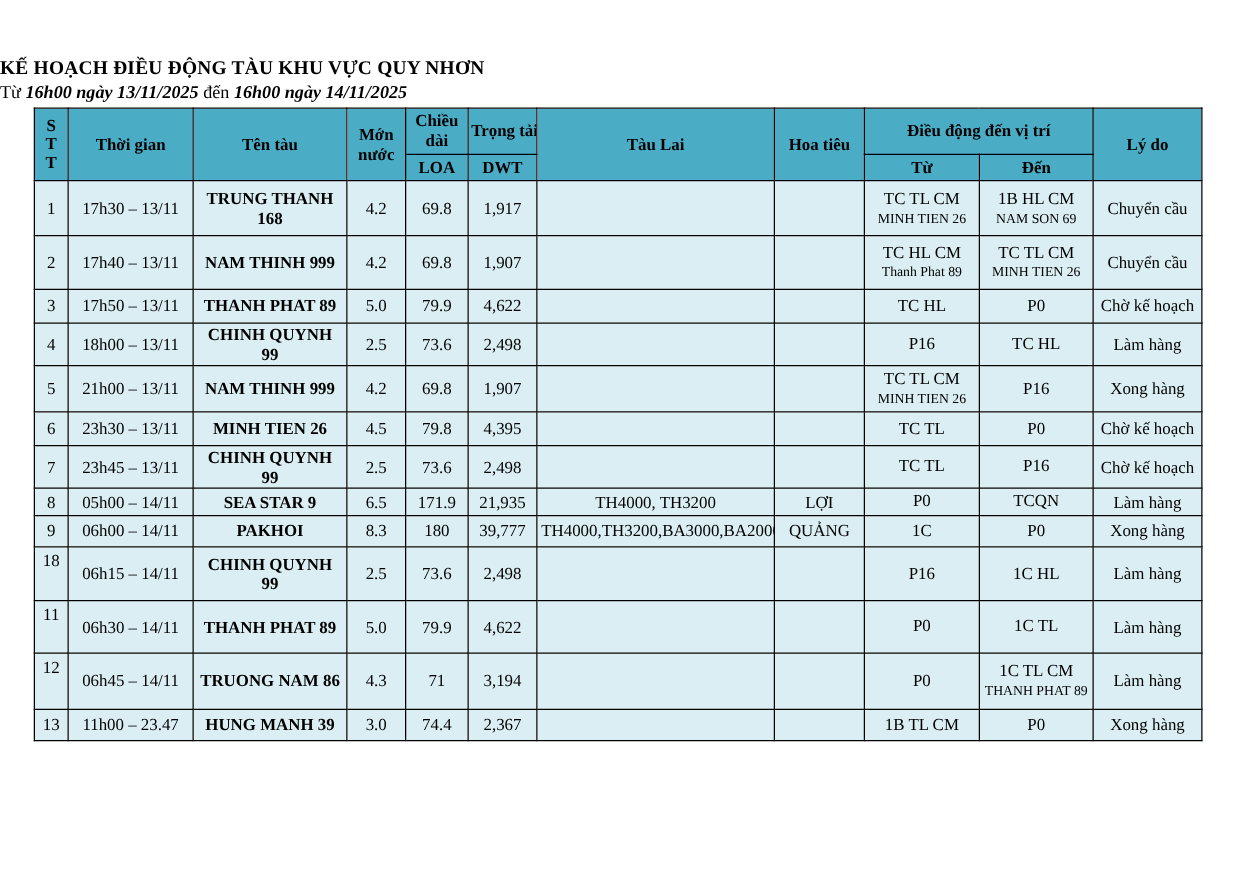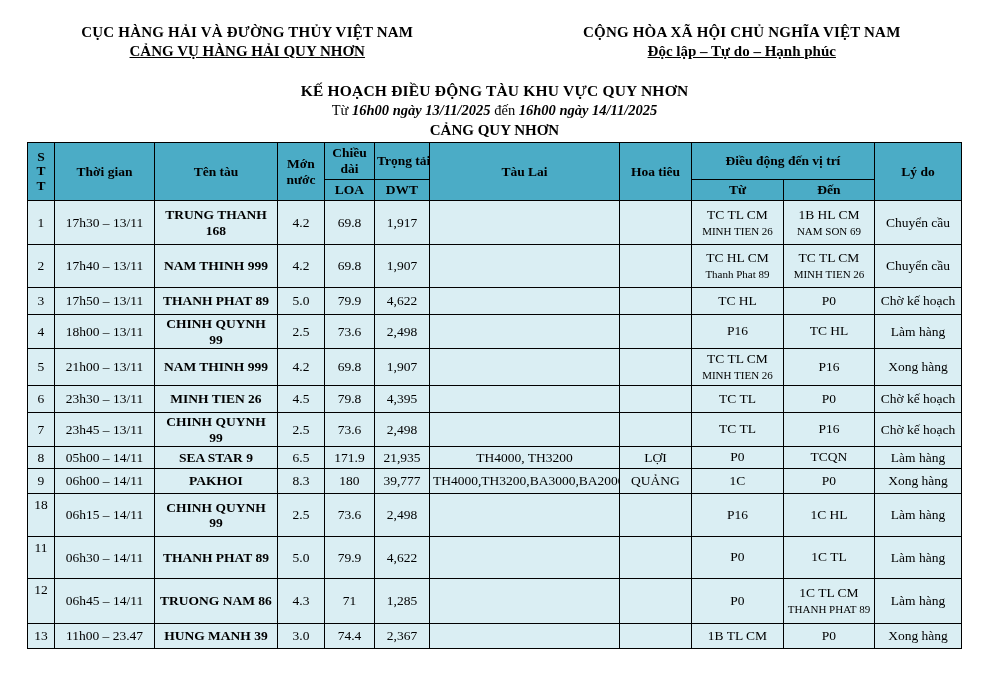--- a/index.html
+++ b/index.html
@@ -13,21 +13,21 @@
   }
   .page { width: 989px; height: 700px; padding-top: 24px; }
 
   
   .letterhead { display: flex; width: 100%; }
   .letterhead .lh-col { width: 50%; text-align: center; }
   .lh-line1 { font-weight: bold; font-size: 15px; letter-spacing: 0.2px; }
   .lh-line2 { font-weight: bold; font-size: 15px; text-decoration: underline; margin-top: 2px; }
 
   
-  .title-block { text-align: center; margin-top: 22px; }
+  .title-block { margin-top: 22px; }
   .doc-title { font-weight: bold; font-size: 15.5px; letter-spacing: 0.2px; }
   .doc-period { font-size: 14.5px; margin-top: 2px; }
   .doc-period b { font-weight: bold; font-style: italic; }
   .doc-section { font-weight: bold; font-size: 15px; margin-top: 3px; }
 
   
   table.plan {
     border-collapse: collapse;
     table-layout: fixed;
     width: 934px;
@@ -93,40 +93,29 @@
   tbody tr:nth-child(13) td { height: 25px; }
   tbody tr:nth-child(10) td.cell-stt,
   tbody tr:nth-child(11) td.cell-stt,
   tbody tr:nth-child(12) td.cell-stt { vertical-align: top; padding-top: 3px; }
 </style>
 </head>
 <body>
 
 <div class="page">
 
-  <div class="letterhead">
-    <div class="lh-col">
-      <div class="lh-line1">CỤC HÀNG HẢI VÀ ĐƯỜNG THỦY VIỆT NAM</div>
-      <div class="lh-line2">CẢNG VỤ HÀNG HẢI QUY NHƠN</div>
-    </div>
-    <div class="lh-col">
-      <div class="lh-line1">CỘNG HÒA XÃ HỘI CHỦ NGHĨA VIỆT NAM</div>
-      <div class="lh-line2">Độc lập – Tự do – Hạnh phúc</div>
-    </div>
-  </div>
 
   <div class="title-block">
     <div class="doc-title">KẾ HOẠCH ĐIỀU ĐỘNG TÀU KHU VỰC QUY NHƠN</div>
     <div class="doc-period">
       <span>Từ</span>
       <b>16h00 ngày 13/11/2025</b>
       <span>đến</span>
       <b>16h00 ngày 14/11/2025</b>
     </div>
-    <div class="doc-section">CẢNG QUY NHƠN</div>
   </div>
 
   <table class="plan">
     <colgroup>
       <col class="c-stt">
         <col class="c-time">
         <col class="c-name">
         <col class="c-draft">
       <col class="c-loa">
         <col class="c-dwt">
@@ -378,21 +367,21 @@
     </td>
     <td class="cell-reason">Làm hàng</td>
   </tr>
 
   <tr>
     <td class="cell-stt">12</td>
     <td class="cell-time">06h45 – 14/11</td>
     <td class="cell-name">TRUONG NAM 86</td>
     <td class="cell-num">4.3</td>
     <td class="cell-num">71</td>
-    <td class="cell-num">1,285</td>
+    <td class="cell-num">3,194</td>
     <td class="cell-tug"></td>
     <td class="cell-pilot"></td>
     <td class="cell-pos">
       <span class="pos-main">P0</span>
 
     </td>
     <td class="cell-pos">
       <span class="pos-main">1C TL CM</span>
       <span class="pos-sub">THANH PHAT 89</span>
     </td>

